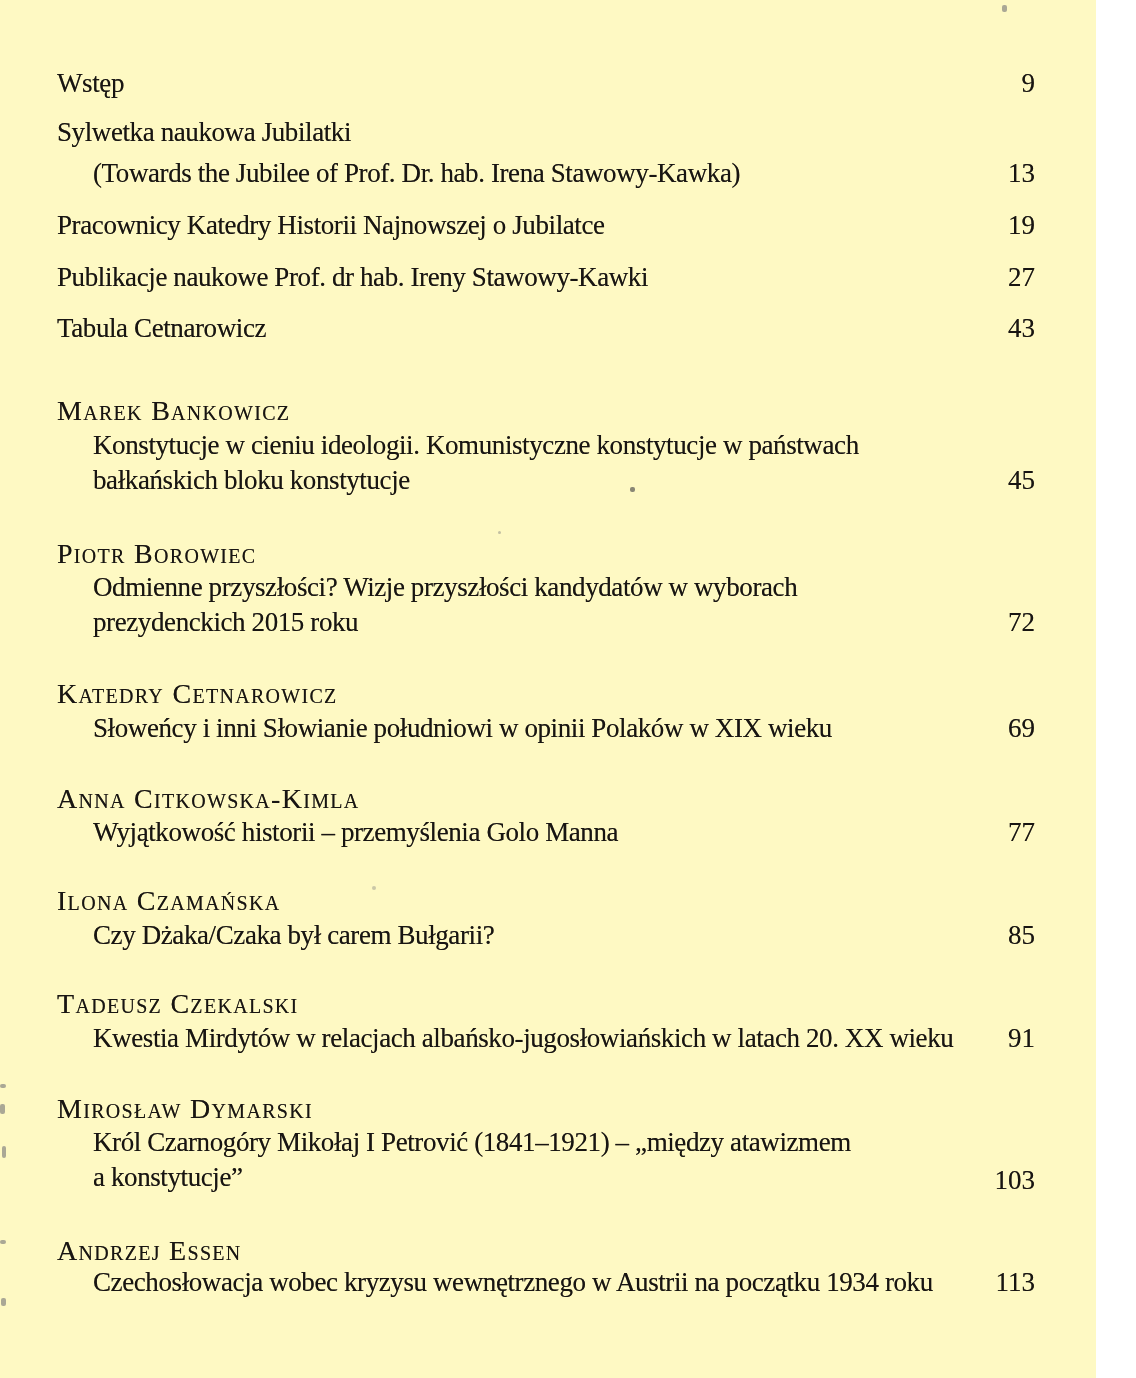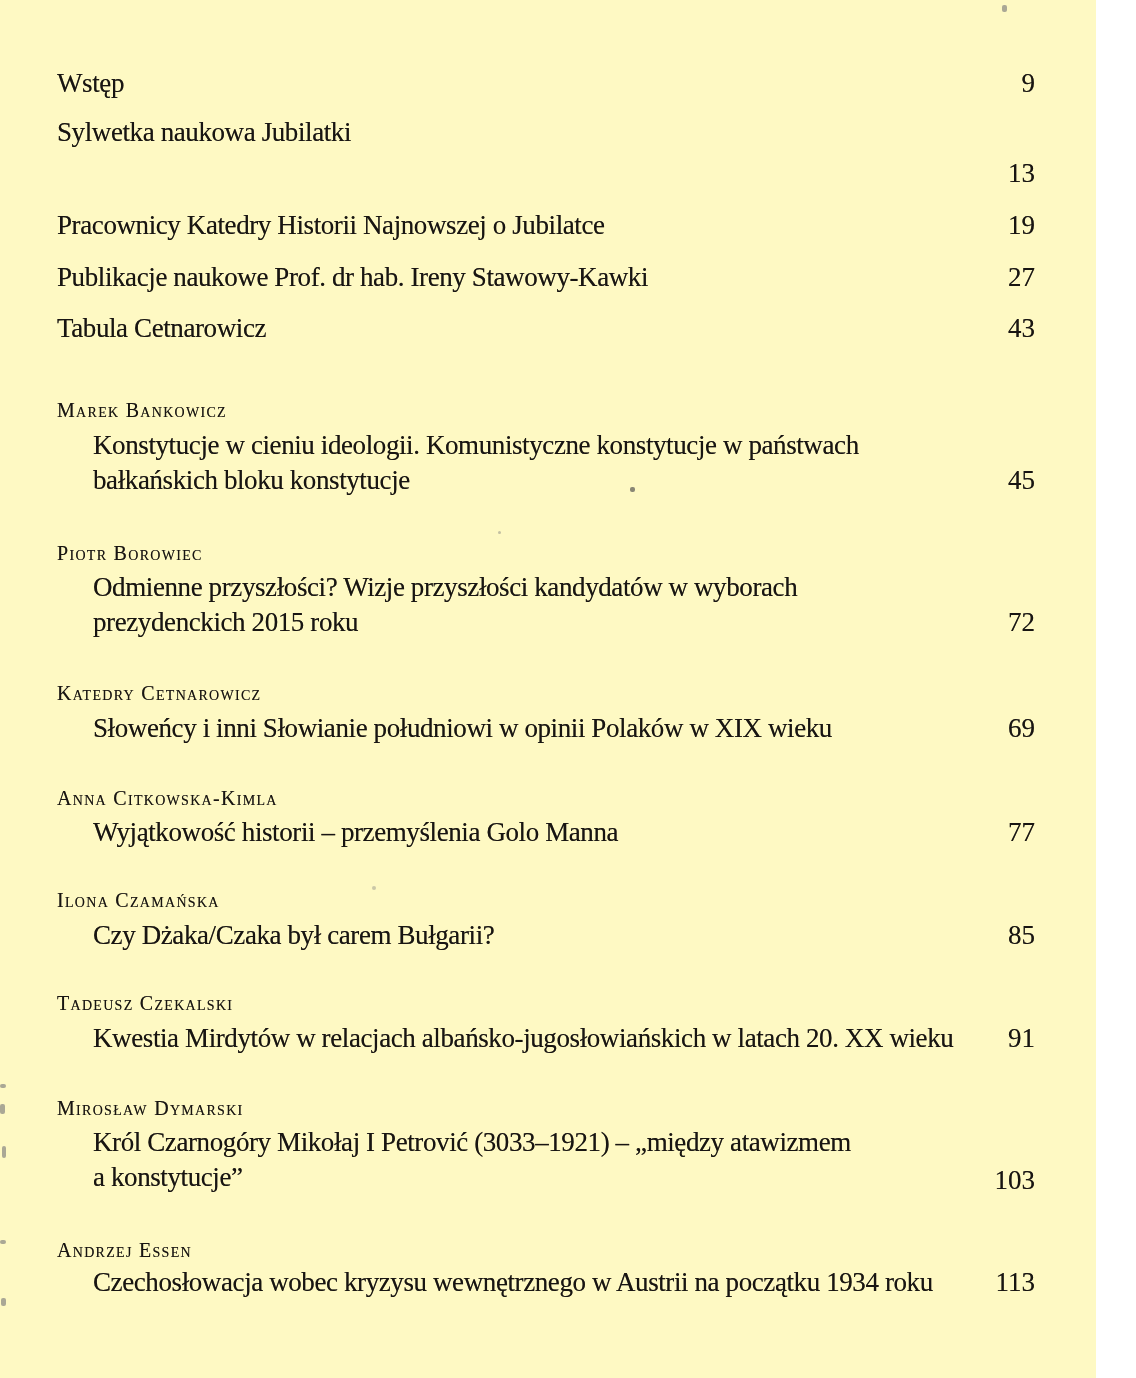--- a/index.html
+++ b/index.html
@@ -23,21 +23,21 @@
     line-height: 35px;
     letter-spacing: -0.4px;
     white-space: nowrap;
     text-shadow: 0 0 0.5px rgba(20,16,12,0.55);
   }
   .line.indent {
     left: 93px;
   }
   .line.author {
     font-variant: small-caps;
-    font-size: 20px;
+    font-size: 28px;
     letter-spacing: 1.3px;
   }
   .pagenum {
     position: absolute;
     right: 61px;
     width: 100px;
     text-align: right;
     font-size: 27px;
     line-height: 35px;
     white-space: nowrap;
@@ -53,20 +53,21 @@
 </style>
 </head>
 <body>
 
 <div class="page">
 
   <div class="line" style="top:66px">Wstęp</div>
   <div class="pagenum" style="top:66px">9</div>
 
   <div class="line" style="top:115px">Sylwetka naukowa Jubilatki</div>
+  <div class="line indent" style="top:156px">(Towards the Jubilee of Prof. Dr. hab. Irena Stawowy-Kawka)</div>
   <div class="pagenum" style="top:156px">13</div>
 
   <div class="line" style="top:208px">Pracownicy Katedry Historii Najnowszej o Jubilatce</div>
   <div class="pagenum" style="top:208px">19</div>
 
   <div class="line" style="top:260px">Publikacje naukowe Prof. dr hab. Ireny Stawowy-Kawki</div>
   <div class="pagenum" style="top:260px">27</div>
 
   <div class="line" style="top:311px">Tabula Cetnarowicz</div>
   <div class="pagenum" style="top:311px">43</div>
@@ -91,21 +92,21 @@
 
   <div class="line author" style="top:883px">Ilona Czamańska</div>
   <div class="line indent" style="top:918px">Czy Dżaka/Czaka był carem Bułgarii?</div>
   <div class="pagenum" style="top:918px">85</div>
 
   <div class="line author" style="top:986px">Tadeusz Czekalski</div>
   <div class="line indent" style="top:1021px">Kwestia Mirdytów w relacjach albańsko-jugosłowiańskich w latach 20. XX wieku</div>
   <div class="pagenum" style="top:1021px">91</div>
 
   <div class="line author" style="top:1091px">Mirosław Dymarski</div>
-  <div class="line indent" style="top:1125px">Król Czarnogóry Mikołaj I Petrović (3033–1921) – „między atawizmem</div>
+  <div class="line indent" style="top:1125px">Król Czarnogóry Mikołaj I Petrović (1841–1921) – „między atawizmem</div>
   <div class="line indent" style="top:1160px">a konstytucje”</div>
   <div class="pagenum" style="top:1163px">103</div>
 
   <div class="line author" style="top:1233px">Andrzej Essen</div>
   <div class="line indent" style="top:1265px">Czechosłowacja wobec kryzysu wewnętrznego w Austrii na początku 1934 roku</div>
   <div class="pagenum" style="top:1265px">113</div>
 
   <div class="artifact" style="left:1002px; top:5px;  width:5px; height:7px;"></div>
   <div class="artifact" style="left:630px;  top:487px; width:5px; height:5px; background:#4a4a4a;"></div>
   <div class="artifact" style="left:498px;  top:531px; width:3px; height:3px; opacity:0.45;"></div>

